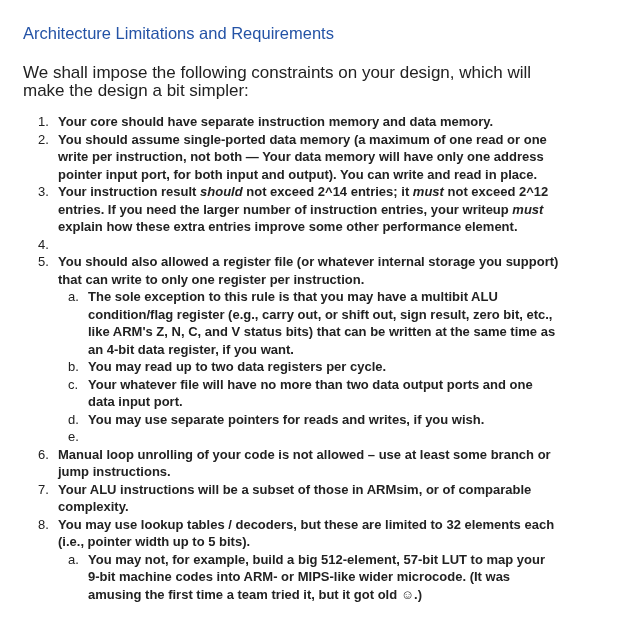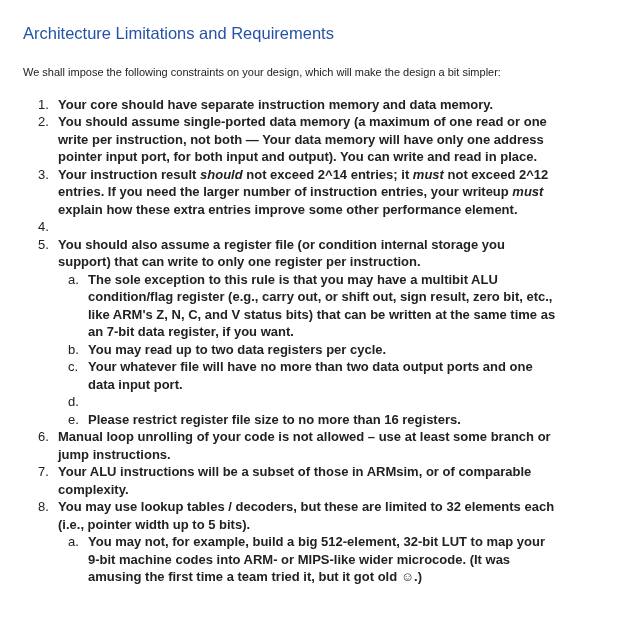--- a/index.html
+++ b/index.html
@@ -16,21 +16,21 @@
     width: 577px;
     padding: 24px 18px 0 23px;
   }
   .heading {
     color: var(--heading-color, #2453A6);
     font-size: 16.5px;
     font-weight: 400;
     margin: 0 0 21px 0;
   }
   .intro {
-    font-size: 11px;
+    font-size: 17px;
     line-height: 17.5px;
     margin: 14px 0 14px 0;
     max-width: 575px;
   }
   .list {
     font-size: 13px;
     line-height: 17.5px;
   }
   .item {
     display: flex;
@@ -68,51 +68,51 @@
       </div>
       <div class="item">
         <span class="marker">3.</span>
         <div class="body"><span>Your instruction result </span><span class="it">should</span><span> not exceed 2^14 entries; it </span><span class="it">must</span><span> not exceed 2^12 entries. If you need the larger number of instruction entries, your writeup </span><span class="it">must</span><span> explain how these extra entries improve some other performance element.</span></div>
       </div>
       <div class="item">
         <span class="marker">4.</span>
       </div>
       <div class="item">
         <span class="marker">5.</span>
-        <div class="body"><span>You should also assume a register file (or condition internal storage you support) that can write to only one register per instruction.</span></div>
+        <div class="body"><span>You should also allowed a register file (or whatever internal storage you support) that can write to only one register per instruction.</span></div>
       </div>
       <div class="item sub">
         <span class="marker">a.</span>
-        <div class="body"><span>The sole exception to this rule is that you may have a multibit ALU condition/flag register (e.g., carry out, or shift out, sign result, zero bit, etc., like ARM's Z, N, C, and V status bits) that can be written at the same time as an 7-bit data register, if you want.</span></div>
+        <div class="body"><span>The sole exception to this rule is that you may have a multibit ALU condition/flag register (e.g., carry out, or shift out, sign result, zero bit, etc., like ARM's Z, N, C, and V status bits) that can be written at the same time as an 4-bit data register, if you want.</span></div>
       </div>
       <div class="item sub">
         <span class="marker">b.</span>
         <div class="body"><span>You may read up to two data registers per cycle.</span></div>
       </div>
       <div class="item sub">
         <span class="marker">c.</span>
         <div class="body"><span>Your whatever file will have no more than two data output ports and one data input port.</span></div>
       </div>
       <div class="item sub">
         <span class="marker">d.</span>
+        <div class="body"><span>You may use separate pointers for reads and writes, if you wish.</span></div>
       </div>
       <div class="item sub">
         <span class="marker">e.</span>
-        <div class="body"><span>Please restrict register file size to no more than 16 registers.</span></div>
       </div>
       <div class="item">
         <span class="marker">6.</span>
         <div class="body"><span>Manual loop unrolling of your code is not allowed – use at least some branch or jump instructions.</span></div>
       </div>
       <div class="item">
         <span class="marker">7.</span>
         <div class="body"><span>Your ALU instructions will be a subset of those in ARMsim, or of comparable complexity.</span></div>
       </div>
       <div class="item">
         <span class="marker">8.</span>
         <div class="body"><span>You may use lookup tables / decoders, but these are limited to 32 elements each (i.e., pointer width up to 5 bits).</span></div>
       </div>
       <div class="item sub">
         <span class="marker">a.</span>
-        <div class="body"><span>You may not, for example, build a big 512-element, 32-bit LUT to map your 9-bit machine codes into ARM- or MIPS-like wider microcode. (It was amusing the first time a team tried it, but it got old ☺.)</span></div>
+        <div class="body"><span>You may not, for example, build a big 512-element, 57-bit LUT to map your 9-bit machine codes into ARM- or MIPS-like wider microcode. (It was amusing the first time a team tried it, but it got old ☺.)</span></div>
       </div>
     </div>
 </div>
 
 </body></html>

